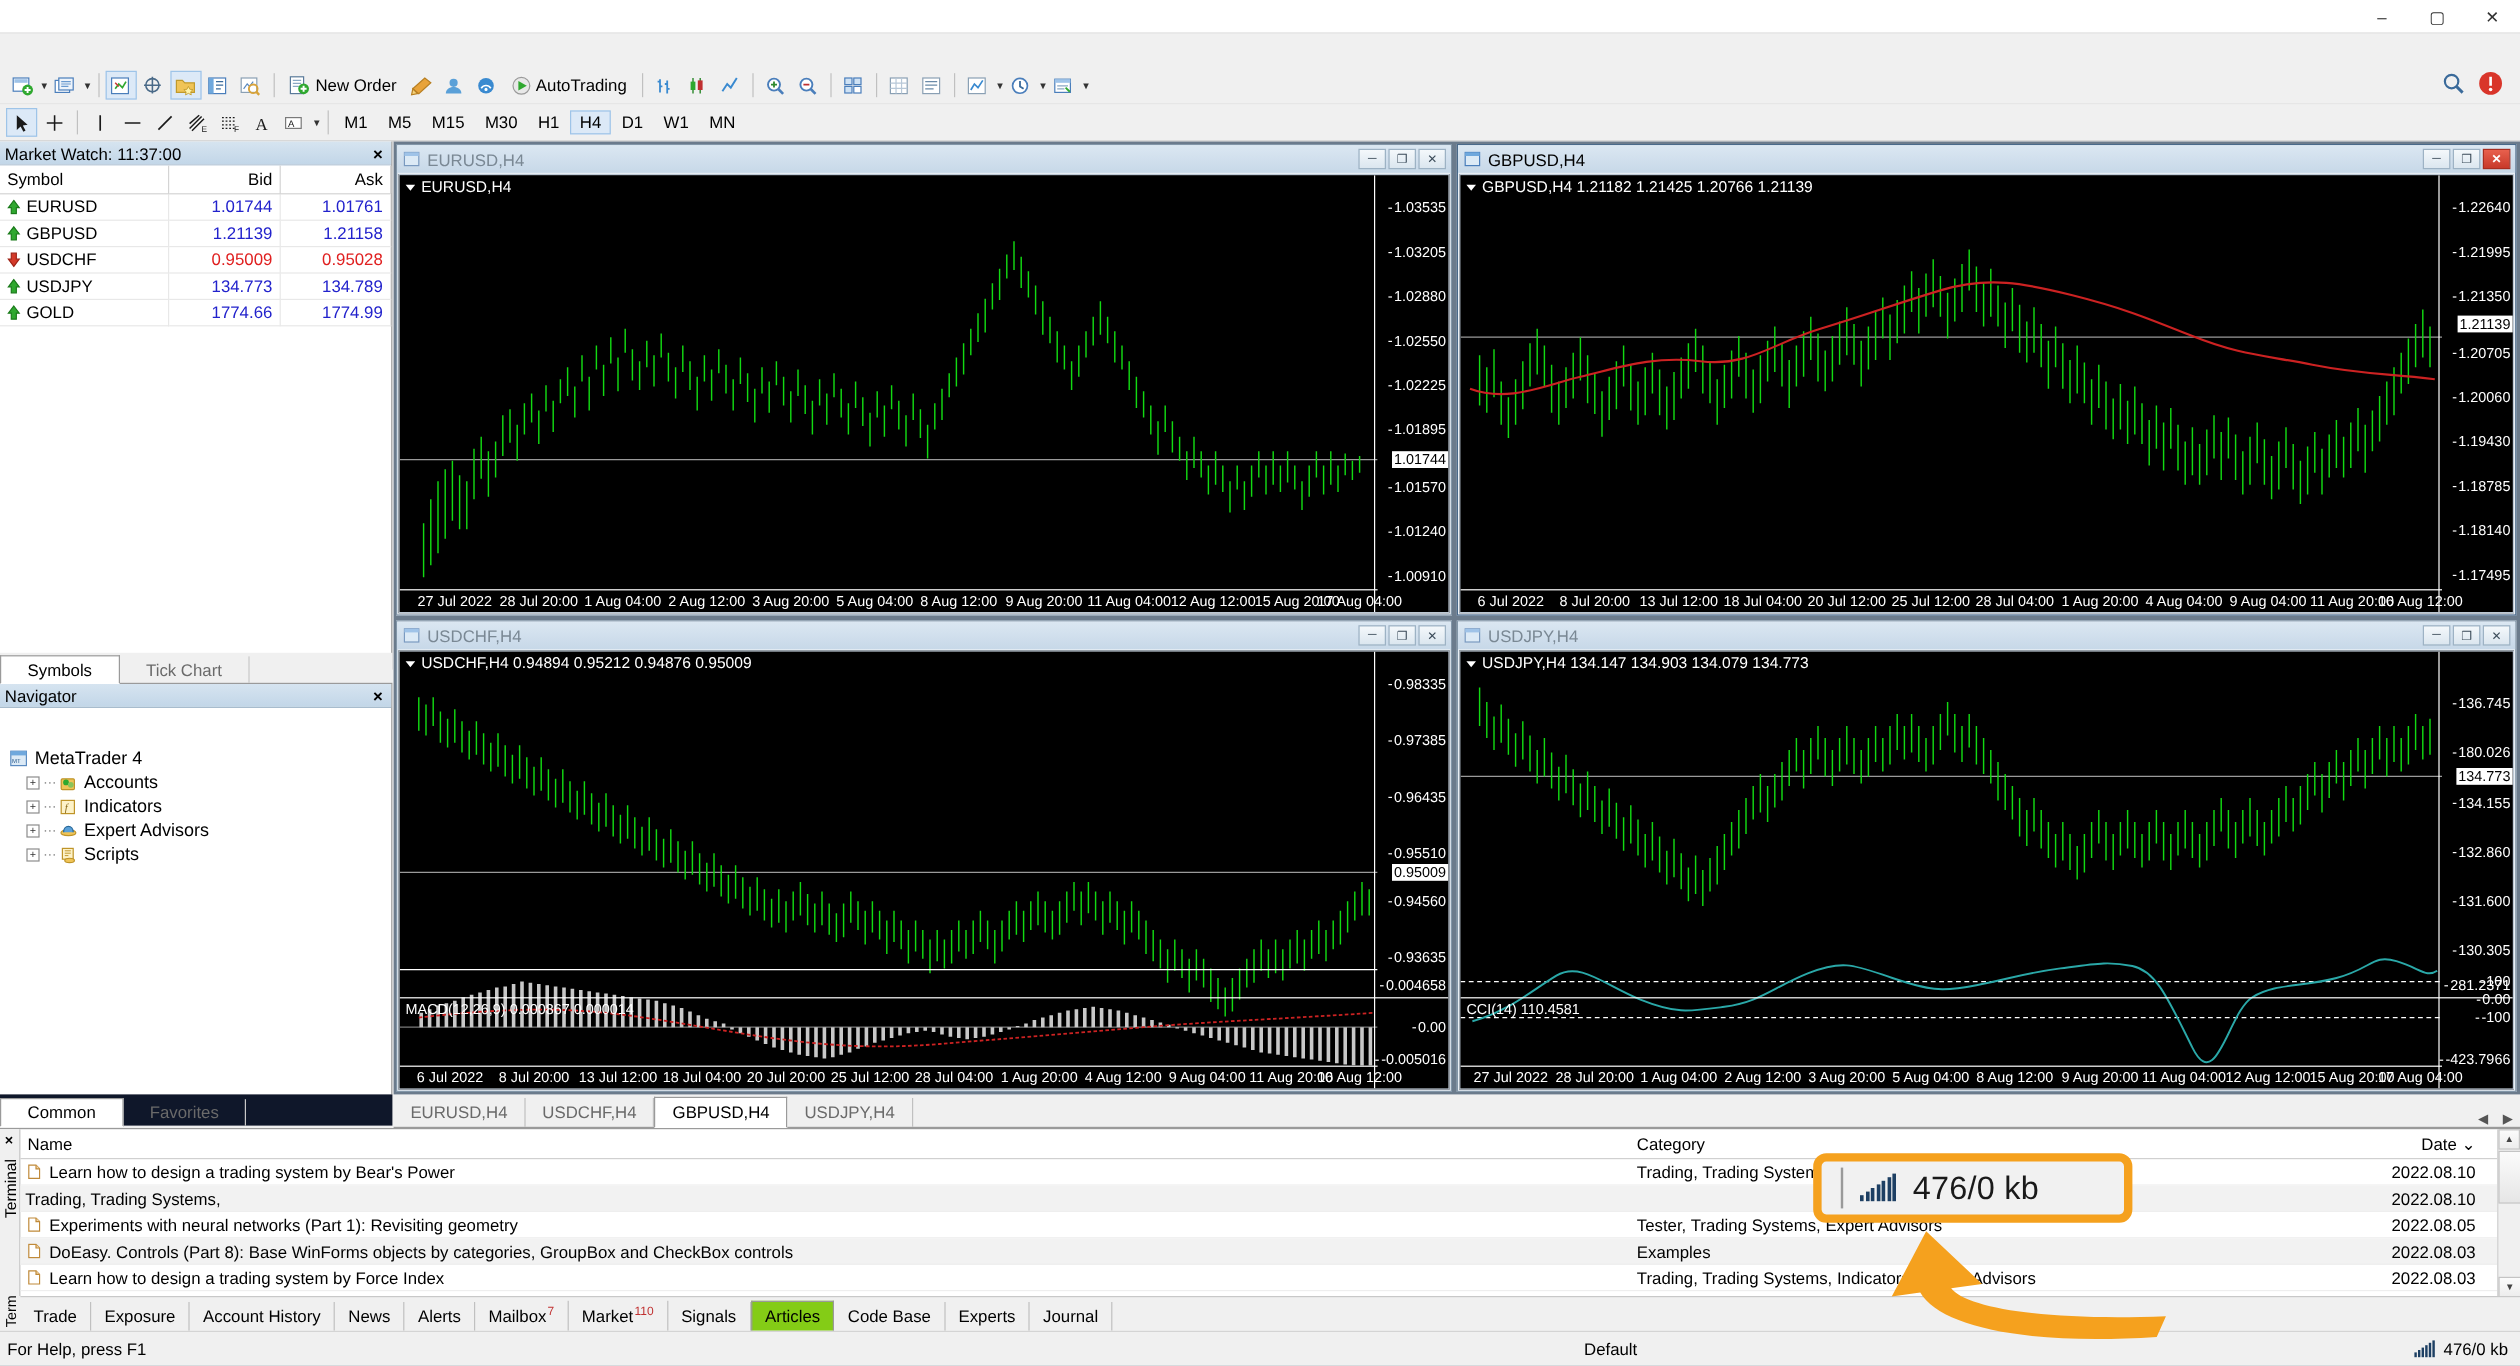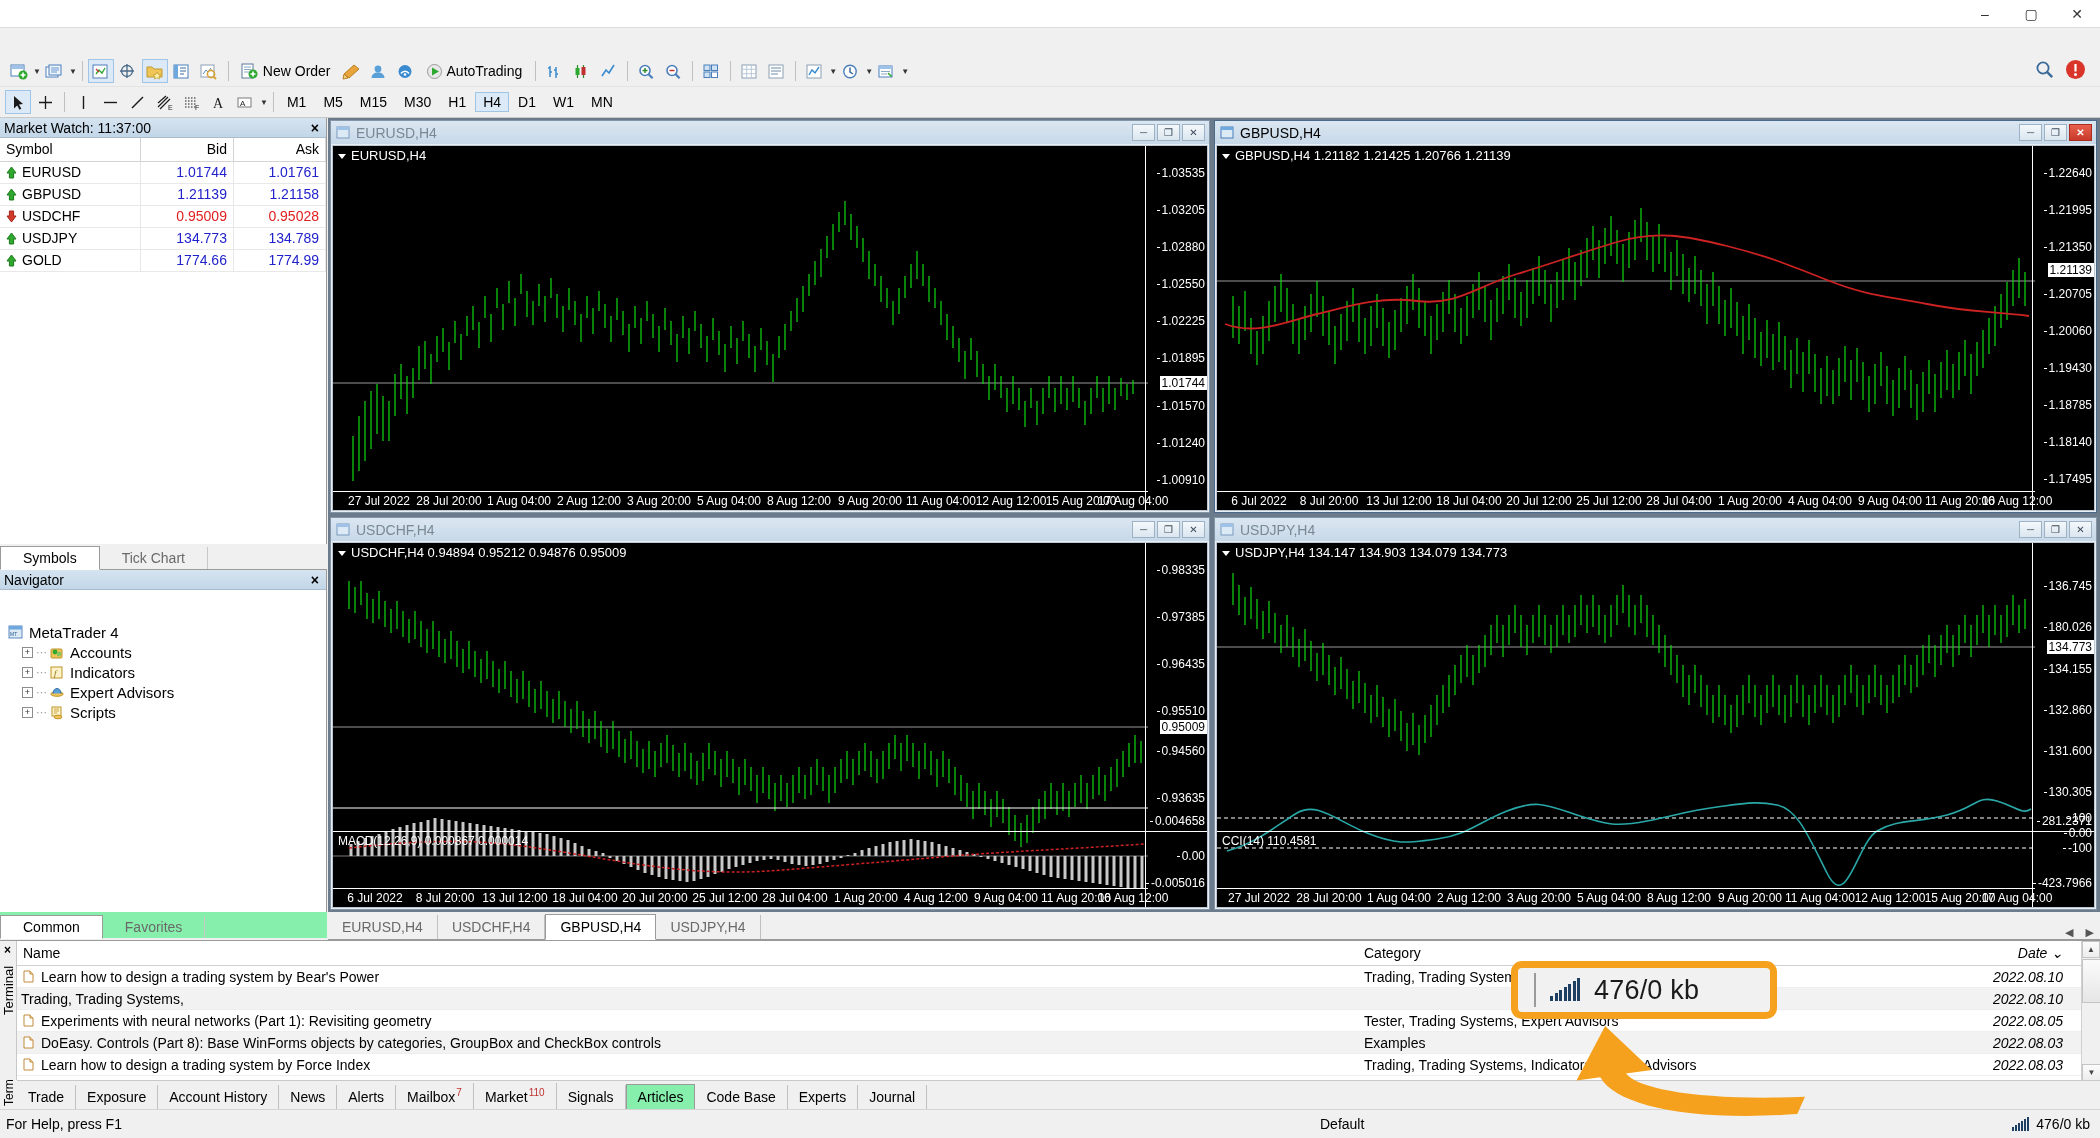--- a/index.html
+++ b/index.html
@@ -69,21 +69,21 @@
   .navtree{ padding:5px 0 0 8px; font-size:15px;margin-top:27px; }
   .navrow{ display:flex; align-items:center; height:20px; padding-left:0; }
   .navrow.child{ padding-left:14px; }
   .expander{ width:11px; height:11px; border:1px solid #8c8c8c; background:#fff;
     display:inline-flex; align-items:center; justify-content:center; font-size:9px;
     line-height:1; margin-right:3px; color:#333; }
   .dots{ color:#999; font-size:11px; margin-right:2px; }
   .navicon{ width:16px; height:15px; margin-right:5px; display:inline-block; }
 
   .navtabs{ position:absolute; left:0; top:912px; width:327px; height:26px;
-    background:#86efac; display:flex; align-items:flex-end; }
+    background:#0f172a; display:flex; align-items:flex-end; }
 
   
   .mdi{ position:absolute; left:328px; top:118px; width:1772px; height:794px;
     background:#6b7b8c; }
   .chartwin{ position:absolute; background:#e8eef4;
     border:1px solid #8296a8; }
   .cwtitle{ height:23px; background:linear-gradient(#dbe7f2,#c7d8e8);
     display:flex; align-items:center; padding:0 3px; font-size:14px; color:#7a8894; }
   .cwtitle.active{ background:linear-gradient(#dbe7f2,#c7d8e8); color:#000; }
   .cwicon{ width:15px; height:14px; margin:0 5px 0 2px; }
@@ -129,38 +129,38 @@
     border-right:1px solid #c8c8c8; }
   .termvert .vt{ position:absolute; left:1px; top:74px; transform:rotate(-90deg);
     transform-origin:left top; font-size:13px; white-space:nowrap; color:#000; }
   .termvert .vx{ position:absolute; left:4px; top:2px; font-size:12px; font-weight:bold; }
   .artable{ position:absolute; left:17px; top:0; right:19px; font-size:14px; }
   .arhead{ display:flex; height:25px; align-items:center; border-bottom:1px solid #d0d0d0; }
   .arrow-row{ display:flex; height:22px; align-items:center; border-bottom:1px solid #eee; }
   .arrow-row.alt{ background:#f2f2f2; }
   .c-name{ flex:0 0 1343px; padding-left:6px; display:flex; align-items:center; }
   .c-cat{ flex:0 0 500px; padding-left:4px; }
-  .c-date{ flex:1; text-align:right; padding-right:18px;font-style:italic; }
+  .c-date{ flex:1; text-align:right; padding-right:18px; }
   .docicon{ width:11px; height:13px; margin-right:7px; display:inline-block; }
   .termscroll{ position:absolute; right:0; top:0; width:19px; height:140px; background:#f0f0f0;
     border-left:1px solid #d0d0d0; }
   .scrbtn{ height:17px; border:1px solid #c4c4c4; background:linear-gradient(#fbfbfb,#ededed);
     display:flex; align-items:center; justify-content:center; font-size:8px; color:#444; }
   .scrthumb{ position:absolute; top:18px; left:0; width:19px; height:44px;
     border:1px solid #c4c4c4; background:linear-gradient(#fbfbfb,#e6e6e6); }
 
   
   .bottomtabs{ position:absolute; left:0; top:1080px; width:2100px; height:29px;
     background:#f0f0f0; display:flex; align-items:flex-end; border-top:1px solid #c8c8c8; }
   .bvert{ width:17px; height:29px; background:#f0f0f0; position:relative; }
   .bvert span{ position:absolute; left:2px; top:26px; transform:rotate(-90deg);
     transform-origin:left top; font-size:12px; white-space:nowrap; }
   .btab{ padding:4px 11px; font-size:14px; color:#000; border-right:1px solid #c0c0c0;
     position:relative; }
-  .btab.sel{ background:#86efac; border:1px solid #9a9a9a; border-bottom:1px solid #fff;
+  .btab.sel{ background:#84cc16; border:1px solid #9a9a9a; border-bottom:1px solid #fff;
     position:relative; top:1px; }
   .sup{ font-size:10px; color:#c03030; vertical-align:super; margin-left:1px; }
   .statusbar{ position:absolute; left:0; top:1109px; width:2100px; height:29px;
     background:#f0f0f0; display:flex; align-items:center; font-size:14px;
     border-top:1px solid #d4d4d4; }
   .sb-help{ padding-left:6px; }
   .sb-default{ position:absolute; left:1320px; }
   .sb-conn{ position:absolute; right:10px; display:flex; align-items:center; gap:7px; }
 
   

